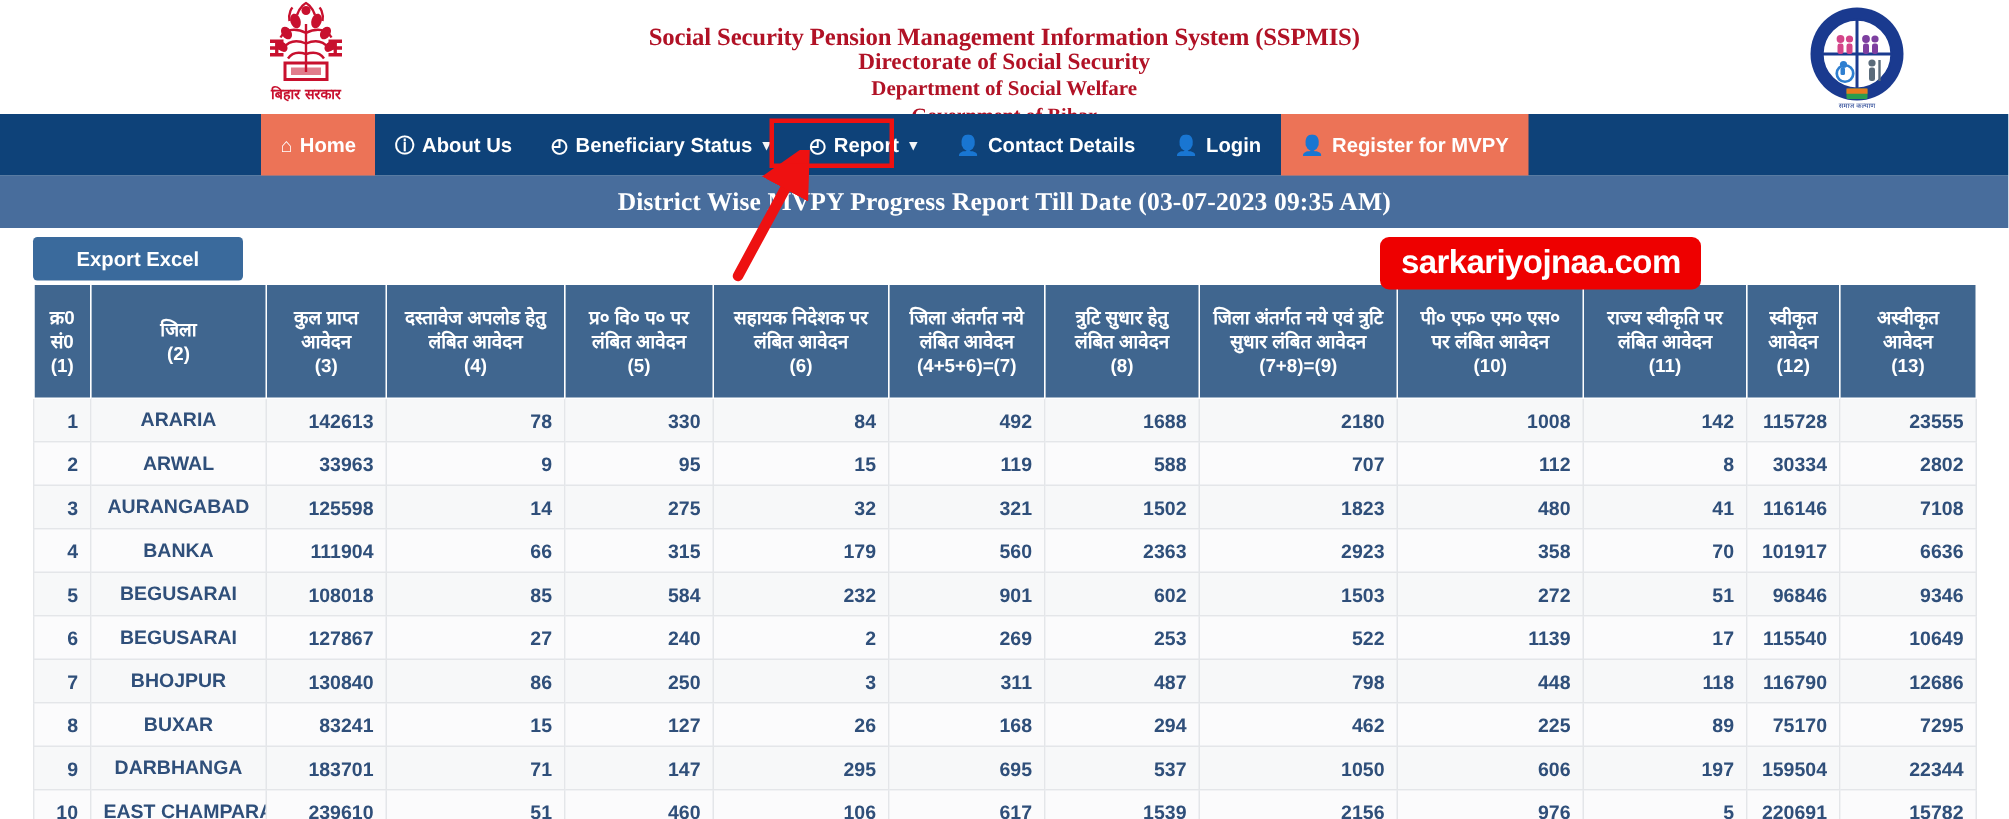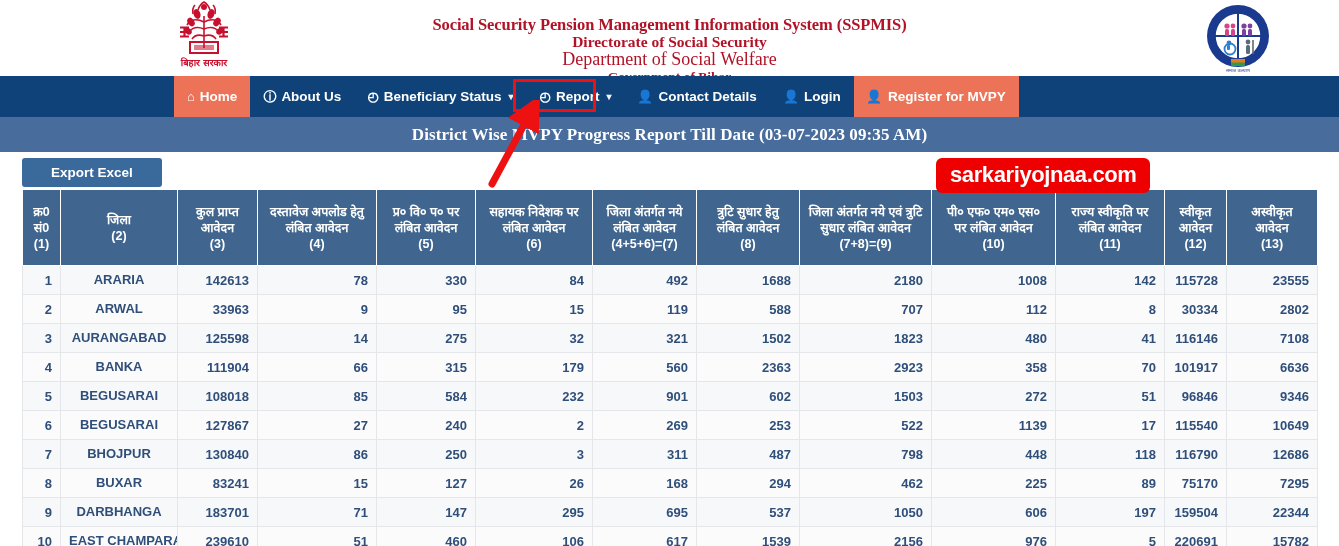--- a/index.html
+++ b/index.html
@@ -39,21 +39,21 @@
     font-weight: bold; font-size: 16.5px; line-height: 17px;
     letter-spacing: -0.1px;
     margin-top: 16px;
   }
   .header-titles .t2 {
     font-family: "Liberation Serif", "DejaVu Serif", serif;
     font-weight: bold; font-size: 15.5px; line-height: 18px;
   }
   .header-titles .t3 {
     font-family: "Liberation Serif", "DejaVu Serif", serif;
-    font-weight: normal; font-size: 18px; line-height: 17px;
+    font-weight: bold; font-size: 14px; line-height: 17px;
   }
   .header-titles .t4 {
     font-family: "Liberation Serif", "DejaVu Serif", serif;
     font-weight: bold; font-size: 13.5px; line-height: 17px;
   }
 
   
   .navbar {
     height: 41px;
     background: #0e4279;
@@ -129,21 +129,20 @@
     background: #ee0000;
     color: #ffffff;
     font-family: "Liberation Sans", sans-serif;
     font-weight: bold;
     font-size: 22px;
     letter-spacing: -0.4px;
     padding: 4px 14px 5px 14px;
     border-radius: 6px;
     z-index: 18;
     white-space: nowrap;
-    margin-left: 16px;
   }
 
   
   .table-wrap {
     padding: 0 0 0 22px;
     width: 1339px;
   }
   table.report {
     border-collapse: collapse;
     width: 1295px;

